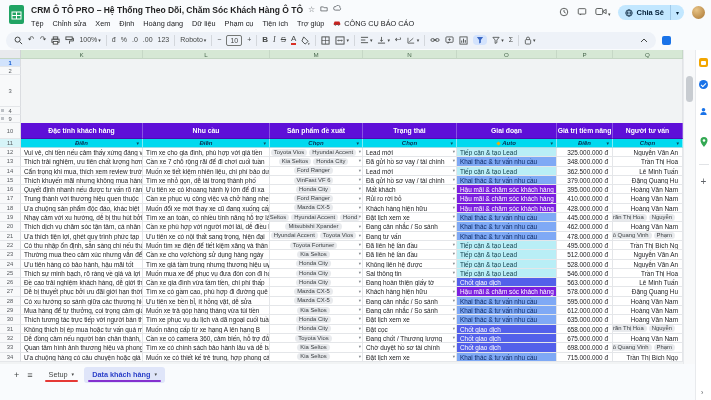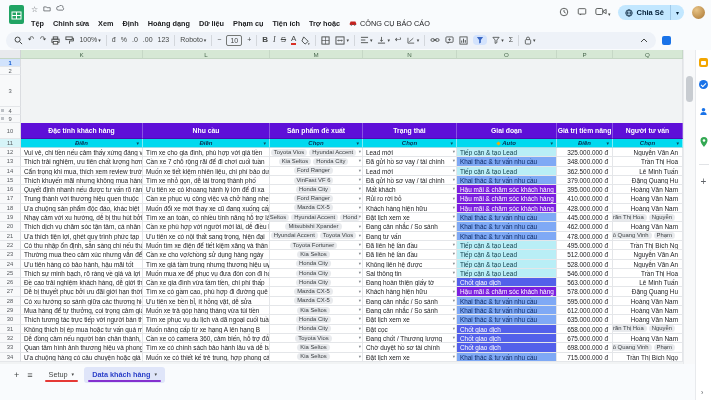--- a/index.html
+++ b/index.html
@@ -8,21 +8,21 @@
   .app{position:relative;width:711px;height:400px;display:flex;flex-direction:column;}
 
   
   .titlebar{height:30px;display:flex;align-items:flex-start;padding:3px 6px 0 6px;}
   .logo{width:17px;height:21px;margin:1px 6px 0 2px;flex:none;}
   .titleblock{flex:1;min-width:0;}
   .trow1{display:flex;align-items:center;gap:5px;height:13px;}
   .doc-title{font-size:8.5px;font-weight:bold;color:#1f1f1f;white-space:nowrap;}
   .tico{color:#5f6368;font-size:8px;line-height:8px;}
   .trow2{display:flex;align-items:center;gap:9px;height:12px;margin-top:1px;}
-  .menu-item{font-size:7.3px;color:#202124;cursor:default;font-weight:bold;}
+  .menu-item{font-size:7.3px;color:#202124;cursor:default;}
   .ext-item{display:flex;align-items:center;gap:3px;font-size:7.3px;}
   .tb-right{display:flex;align-items:center;gap:8px;margin-top:2px;}
   .share{display:flex;align-items:center;background:#c2e7ff;border-radius:9px;height:15px;overflow:hidden;}
   .share-main{display:flex;align-items:center;gap:3px;padding:0 6px 0 7px;font-size:7.5px;font-weight:bold;color:#001d35;}
   .share-caret{padding:0 5px;border-left:1px solid #9fc9e8;font-size:6px;color:#001d35;height:100%;display:flex;align-items:center;}
   .avatar{width:13px;height:13px;border-radius:50%;background:radial-gradient(circle at 35% 30%,#e8c487,#a9742f);}
 
   
   .toolbarrow{height:20px;display:flex;align-items:center;padding:0 6px;}
   .toolbar{flex:none;display:flex;align-items:center;gap:5px;background:#eef2f8;border-radius:9px;height:17px;padding:0 8px;width:650px;}
@@ -97,38 +97,39 @@
 
   <div class="titlebar">
     <svg class="logo" viewBox="0 0 17 21">
       <rect x="1" y="1" width="15" height="19" rx="2" fill="#21a464"></rect>
       <rect x="4" y="8" width="9" height="7" fill="none" stroke="#fff" stroke-width="1"></rect>
       <line x1="4" y1="11.5" x2="13" y2="11.5" stroke="#fff" stroke-width="1"></line>
       <line x1="8.5" y1="8" x2="8.5" y2="15" stroke="#fff" stroke-width="1"></line>
     </svg>
     <div class="titleblock">
       <div class="trow1">
+        <span class="doc-title">CRM Ô TÔ PRO – Hệ Thống Theo Dõi, Chăm Sóc Khách Hàng Ô TÔ</span>
         <span class="tico">☆</span>
         <span class="tico"><svg width="8" height="7" viewBox="0 0 10 8">
               <path d="M1 2h3l1 1h4v4H1z" fill="none" stroke="#5f6368" stroke-width="1"></path>
             </svg></span>
         <span class="tico"><svg width="9" height="7" viewBox="0 0 11 8">
               <path d="M3 6a2.2 2.2 0 1 1 .6-4.3A2.6 2.6 0 0 1 8.6 3 1.8 1.8 0 0 1 8.4 6z" fill="none" stroke="#5f6368" stroke-width="1"></path>
             </svg></span>
       </div>
       <div class="trow2" id="menu-items">
           <span class="menu-item">Tệp</span>
           <span class="menu-item">Chỉnh sửa</span>
           <span class="menu-item">Xem</span>
           <span class="menu-item">Định</span>
           <span class="menu-item">Hoàng dạng</span>
           <span class="menu-item">Dữ liệu</span>
           <span class="menu-item">Phạm cụ</span>
           <span class="menu-item">Tiện ích</span>
-          <span class="menu-item">Trợ hoặc</span>
+          <span class="menu-item">Trợ giúp</span>
           <span class="ext-item">
             <span><svg width="8" height="6" viewBox="0 0 10 7">
                 <path d="M1 4l1-2.5h6L9 4v2H1z" fill="#c5221f"></path>
                 <circle cx="3" cy="6" r="1" fill="#5f6368"></circle>
                 <circle cx="7" cy="6" r="1" fill="#5f6368"></circle>
               </svg></span>
             <span>CÔNG CỤ BÁO CÁO</span>
           </span>
         </div>
     </div>

